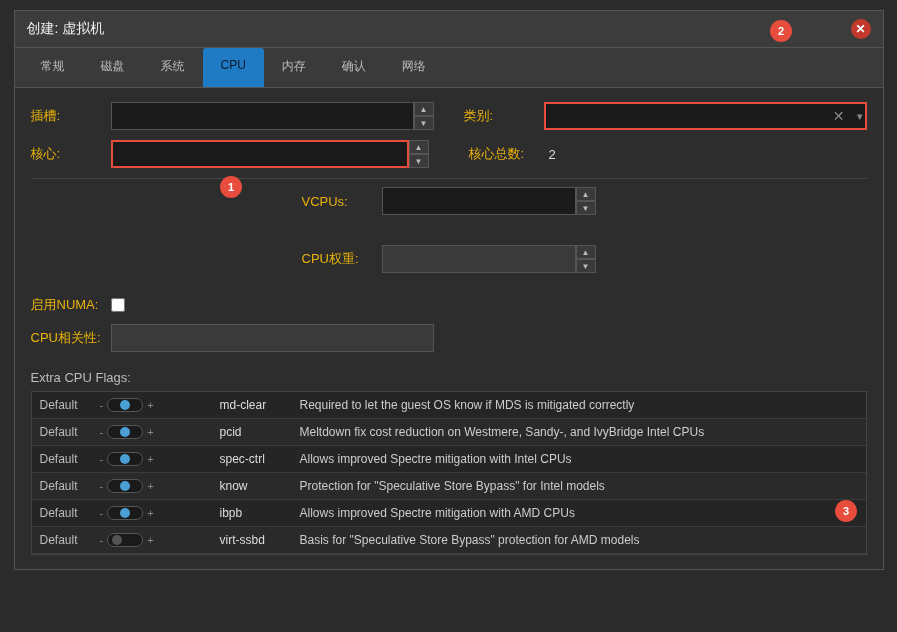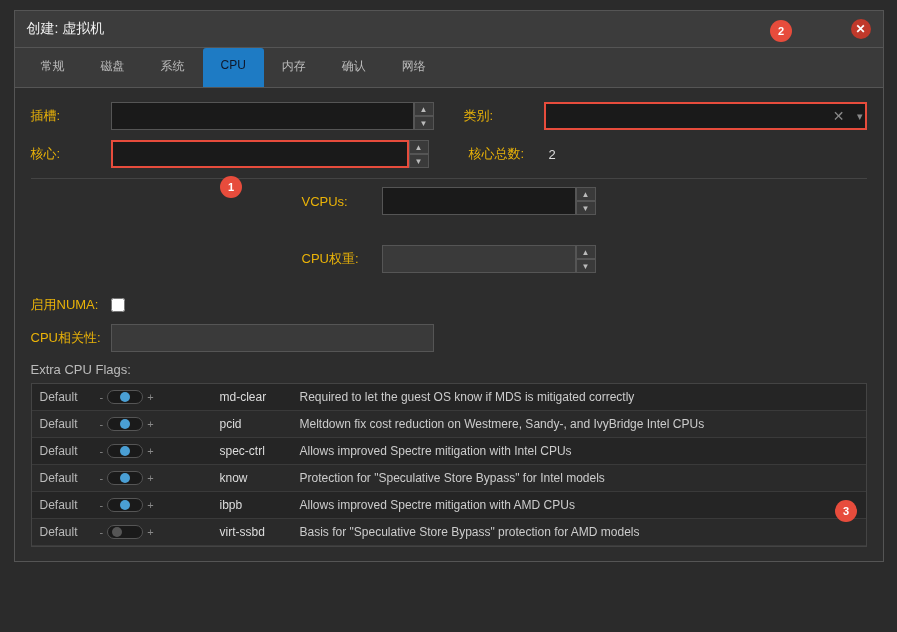--- a/index.html
+++ b/index.html
@@ -458,21 +458,21 @@
     <div style="display:flex; gap:30px; margin-bottom:10px; align-items:center;">
       <div class="form-row" style="flex:1; margin-bottom:0;">
         <label class="form-label">启用NUMA:</label>
         <div class="checkbox-wrapper">
           <input type="checkbox" style="">
         </div>
       </div>
     </div>
 
     <div style="display:flex; gap:30px; margin-bottom:10px; align-items:center;">
-      <div class="form-row" style="flex:1; margin-bottom:0;">
+      <div class="form-row" style="flex:1; margin-bottom:8px;">
         <label class="form-label">CPU相关性:</label>
         <input type="text" class="form-input" style="flex: 1 1 0%; color: rgb(136, 136, 136); background: rgb(58, 58, 58);">
       </div>
       <div style="flex:1;"></div>
     </div>
 
     <div class="extra-section">
       <div class="extra-label">Extra CPU Flags:</div>
       <div class="flags-container">
         <table class="flags-table">

